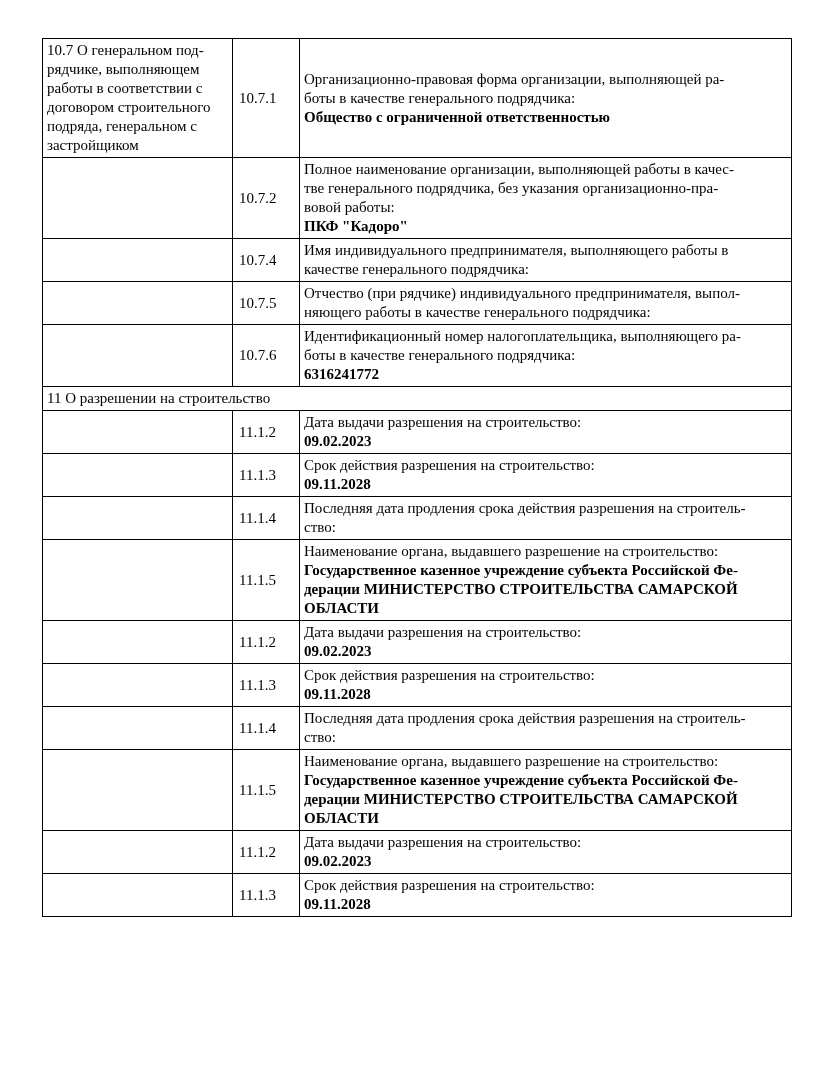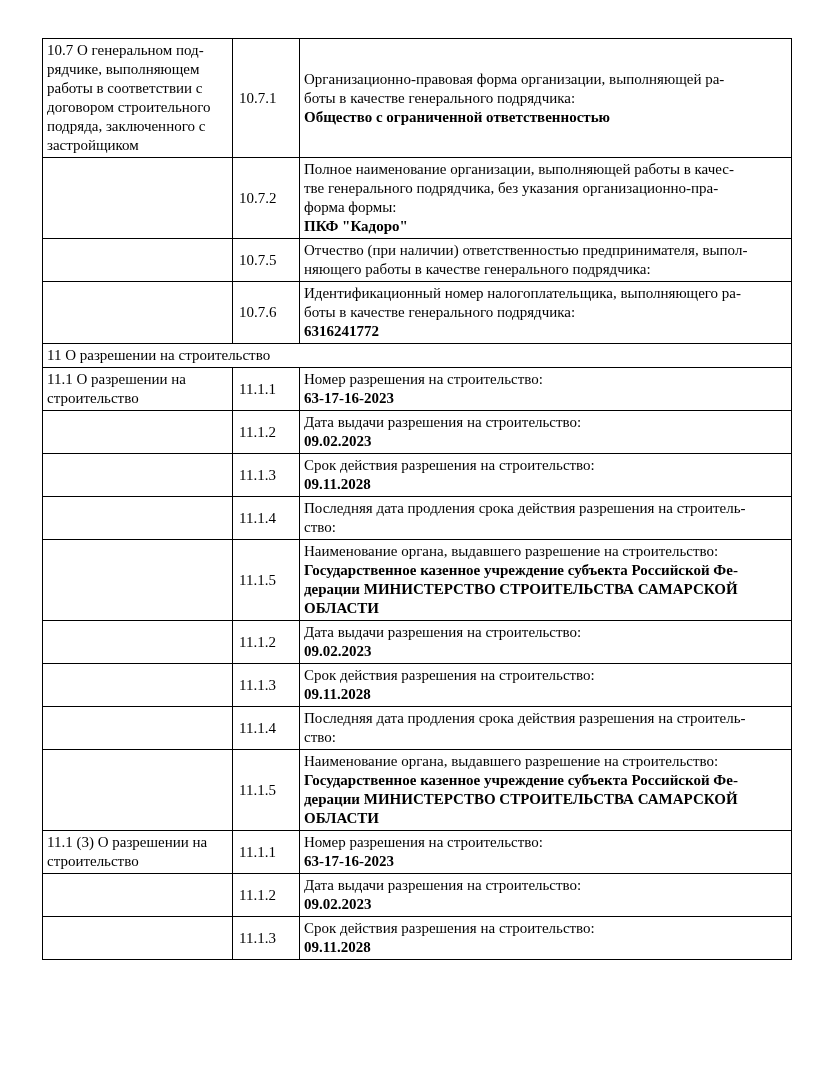--- a/index.html
+++ b/index.html
@@ -56,70 +56,67 @@
       <col class="c2">
       <col class="c3">
     </colgroup>
     <tbody id="table-body">
         <tr>
           <td class="c-label">
             <div class="ln">10.7 О генеральном под-</div>
             <div class="ln">рядчике, выполняющем</div>
             <div class="ln">работы в соответствии с</div>
             <div class="ln">договором строительного</div>
-            <div class="ln">подряда, заключенного с</div>
+            <div class="ln">подряда, генеральном с</div>
             <div class="ln">застройщиком</div>
           </td>
           <td class="c-num">10.7.1</td>
           <td class="c-content">
             <div class="ln">Организационно-правовая форма организации, выполняющей ра-</div>
             <div class="ln">боты в качестве генерального подрядчика:</div>
             <div class="ln bold">Общество с ограниченной ответственностью</div>
           </td>
         </tr>
         <tr>
           <td class="c-label"></td>
           <td class="c-num">10.7.2</td>
           <td class="c-content">
             <div class="ln">Полное наименование организации, выполняющей работы в качес-</div>
             <div class="ln">тве генерального подрядчика, без указания организационно-пра-</div>
-            <div class="ln">форма формы:</div>
+            <div class="ln">вовой работы:</div>
             <div class="ln bold">ПКФ "Кадоро"</div>
           </td>
         </tr>
         <tr>
           <td class="c-label"></td>
+          <td class="c-num">10.7.4</td>
+          <td class="c-content">
+            <div class="ln">Имя индивидуального предпринимателя, выполняющего работы в</div>
+            <div class="ln">качестве генерального подрядчика:</div>
+          </td>
+        </tr>
+        <tr>
+          <td class="c-label"></td>
           <td class="c-num">10.7.5</td>
           <td class="c-content">
-            <div class="ln">Отчество (при наличии) ответственностью предпринимателя, выпол-</div>
+            <div class="ln">Отчество (при рядчике) индивидуального предпринимателя, выпол-</div>
             <div class="ln">няющего работы в качестве генерального подрядчика:</div>
           </td>
         </tr>
         <tr>
           <td class="c-label"></td>
           <td class="c-num">10.7.6</td>
           <td class="c-content">
             <div class="ln">Идентификационный номер налогоплательщика, выполняющего ра-</div>
             <div class="ln">боты в качестве генерального подрядчика:</div>
             <div class="ln bold">6316241772</div>
           </td>
         </tr>
         <tr>
           <td colspan="3" class="section-cell">11 О разрешении на строительство</td>
-        </tr>
-        <tr>
-          <td class="c-label">
-            <div class="ln">11.1 О разрешении на</div>
-            <div class="ln">строительство</div>
-          </td>
-          <td class="c-num">11.1.1</td>
-          <td class="c-content">
-            <div class="ln">Номер разрешения на строительство:</div>
-            <div class="ln bold">63-17-16-2023</div>
-          </td>
         </tr>
         <tr>
           <td class="c-label"></td>
           <td class="c-num">11.1.2</td>
           <td class="c-content">
             <div class="ln">Дата выдачи разрешения на строительство:</div>
             <div class="ln bold">09.02.2023</div>
           </td>
         </tr>
         <tr>
@@ -173,31 +170,20 @@
           </td>
         </tr>
         <tr>
           <td class="c-label"></td>
           <td class="c-num">11.1.5</td>
           <td class="c-content">
             <div class="ln">Наименование органа, выдавшего разрешение на строительство:</div>
             <div class="ln bold">Государственное казенное учреждение субъекта Российской Фе-</div>
             <div class="ln bold">дерации МИНИСТЕРСТВО СТРОИТЕЛЬСТВА САМАРСКОЙ</div>
             <div class="ln bold">ОБЛАСТИ</div>
-          </td>
-        </tr>
-        <tr>
-          <td class="c-label">
-            <div class="ln">11.1 (3) О разрешении на</div>
-            <div class="ln">строительство</div>
-          </td>
-          <td class="c-num">11.1.1</td>
-          <td class="c-content">
-            <div class="ln">Номер разрешения на строительство:</div>
-            <div class="ln bold">63-17-16-2023</div>
           </td>
         </tr>
         <tr>
           <td class="c-label"></td>
           <td class="c-num">11.1.2</td>
           <td class="c-content">
             <div class="ln">Дата выдачи разрешения на строительство:</div>
             <div class="ln bold">09.02.2023</div>
           </td>
         </tr>

